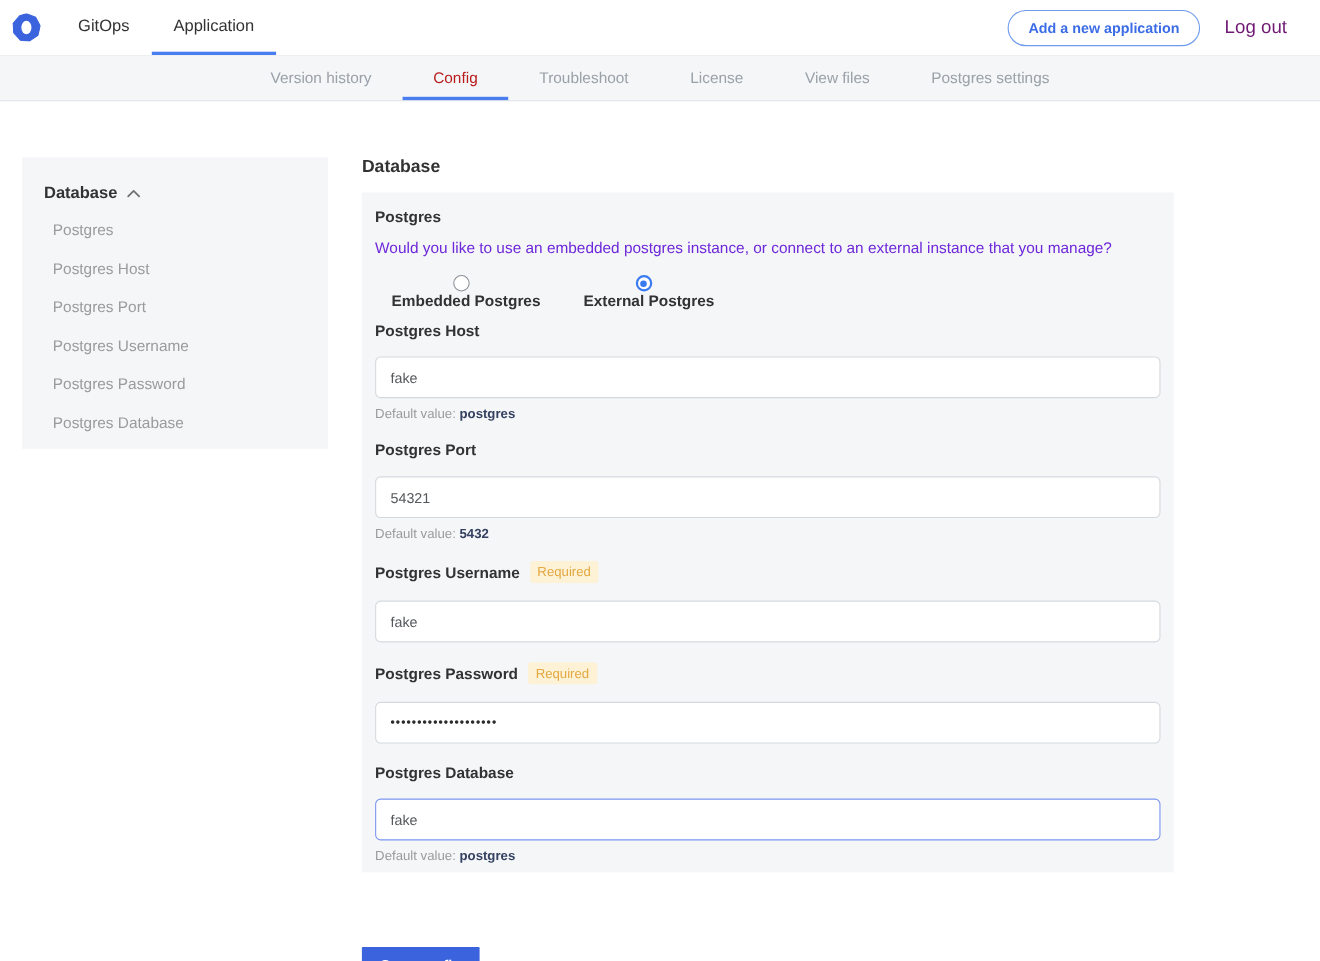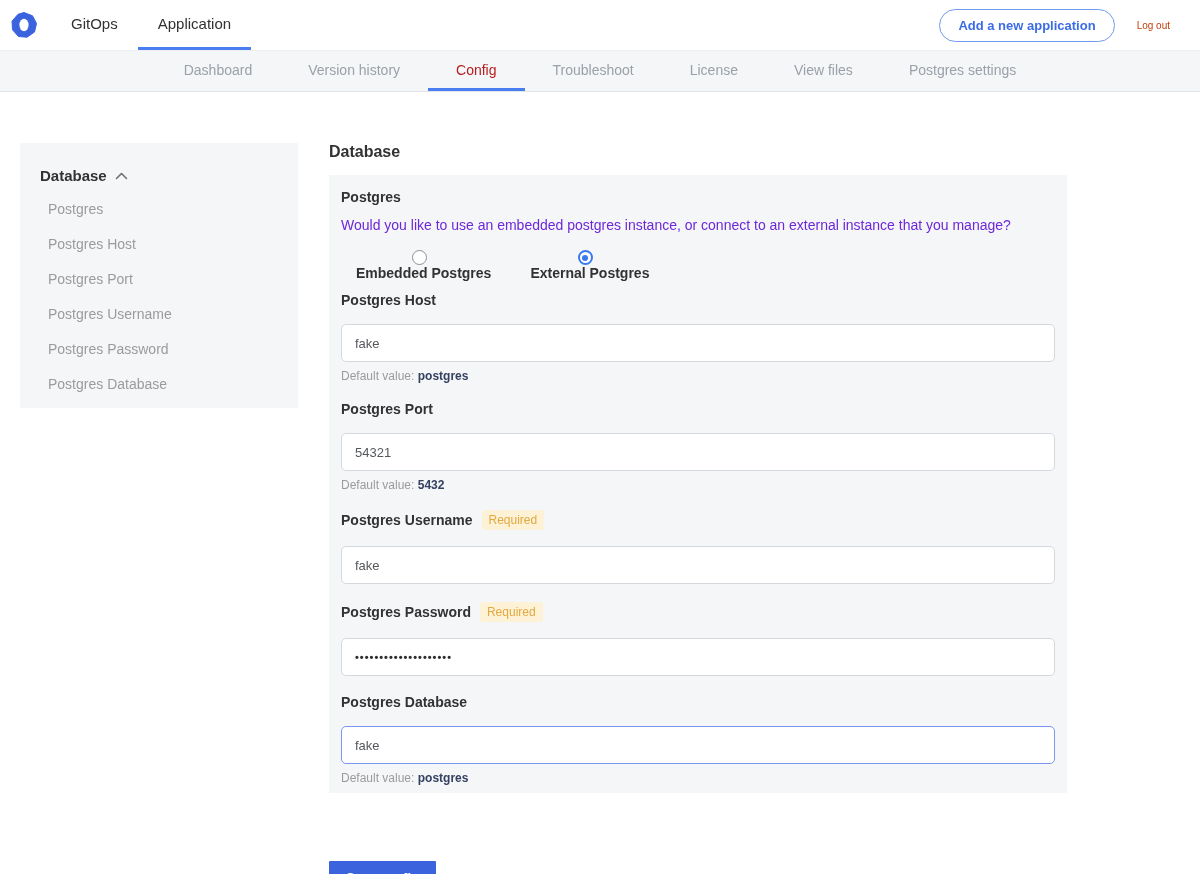--- a/index.html
+++ b/index.html
@@ -10,21 +10,21 @@
   .header { height:51px; display:flex; align-items:stretch; border-bottom:1px solid #eceef0; background:#fff; }
   .logo-wrap { display:flex; align-items:center; padding:0 14px 0 11px; }
   .hdr-tabs { display:flex; }
   .hdr-tab { display:flex; align-items:center; padding:0 20px; font-size:15px; color:#323232;
              border-bottom:3px solid transparent; cursor:pointer; }
   .hdr-tab.active { border-bottom-color:#4a7df0; }
   .hdr-right { margin-left:auto; display:flex; align-items:center; padding-right:30px; }
   .add-app-btn { border:1px solid #6f9bef; color:#3b6ce6; background:#fff; font-weight:bold;
                  font-size:13px; padding:8px 18px; border-radius:18px; cursor:pointer;
                  font-family:inherit; }
-  .logout { font-size:10px; color:#c2410c; margin-left:22px; cursor:pointer; }
+  .logout { font-size:17px; color:#701a75; margin-left:22px; cursor:pointer; }
 
   
   .subnav { height:41px; background:#f4f6f8; border-bottom:1px solid #e2e5e8;
             display:flex; justify-content:center; }
   .sub-tab { display:flex; align-items:center; padding:0 28px; font-size:14px; color:#9aa1a8;
              border-bottom:3px solid transparent; cursor:pointer; }
   .sub-tab.active { color:#b91c1c; border-bottom-color:#4a7df0; }
 
   
   .content { display:flex; margin-top:51px; align-items:flex-start; }
@@ -88,23 +88,20 @@
     </div>
   </div>
   <div class="hdr-right">
     <button class="add-app-btn">Add a new application</button>
     <span class="logout">Log out</span>
   </div>
 </div>
 
 <div class="subnav">
   <div class="sub-tab">
-      <span>Dashboard</span>
-    </div>
-  <div class="sub-tab">
       <span>Version history</span>
     </div>
   <div class="sub-tab active">
       <span>Config</span>
     </div>
   <div class="sub-tab">
       <span>Troubleshoot</span>
     </div>
   <div class="sub-tab">
       <span>License</span>

